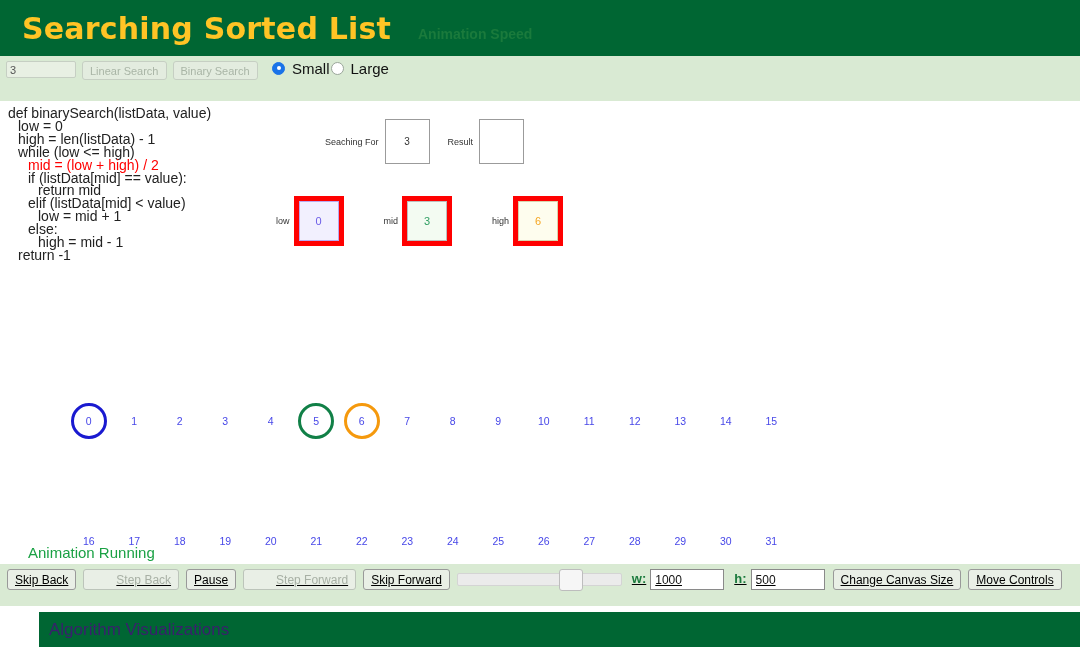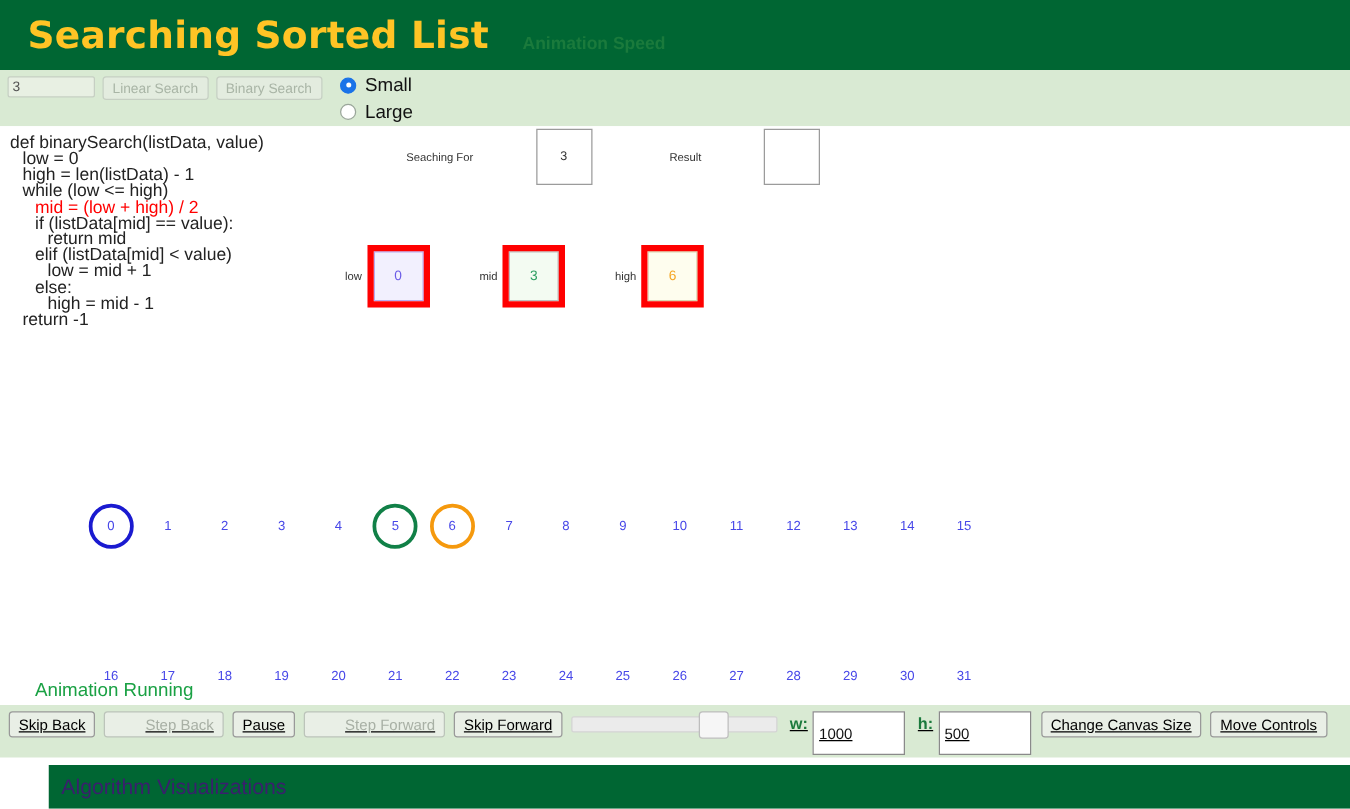--- a/index.html
+++ b/index.html
@@ -58,21 +58,21 @@
     border-radius: 3px;
     cursor: pointer;
     white-space: nowrap;
   }
   .btn.disabled { color: #a9b5a6; border-color: #c6cfc3; background: #e3ecdf; cursor: default; }
   #topbar .btn { margin-left: 6px; }
 
   .radio-group {
     position: absolute;
     left: 272px; top: 2px;
-    display: flex; flex-direction: column;
+    display: flex; flex-direction: row;
     gap: 1px;
   }
   .radio-row { display: flex; align-items: center; gap: 7px; height: 20px; }
   .radio {
     width: 13px; height: 13px; border-radius: 50%;
     border: 1px solid #9aa69a; background: #fff;
     display: inline-block; position: relative; flex: none;
   }
   .radio.on { border: 1px solid #1a73e8; background: #1a73e8; }
   .radio.on::after {
@@ -95,21 +95,21 @@
     left: 8px; top: 6px;
     font-size: 14px;
     line-height: 12.9px;
     color: #222;
     font-family: "Liberation Sans", sans-serif;
     white-space: pre;
   }
   #code .hl { color: #ff0000; }
 
   
-  #searchrow { position: absolute; left: 325px; top: 2px; display: flex; align-items: center; gap: 44px; }
+  #searchrow { position: absolute; left: 325px; top: 18px; display: flex; align-items: center; }
   .lbl-small { font-size: 9px; color: #333; font-family: "Liberation Sans", sans-serif; }
   .valbox {
     width: 45px; height: 45px;
     border: 1px solid #9b9b9b;
     background: #ffffff;
     display: flex; align-items: center; justify-content: center;
     font-size: 10px; color: #333;
     margin-left: 6px;
   }
   #searchrow .lbl-result { margin-left: 18px; }
@@ -195,21 +195,21 @@
     width: 24px; height: 22px;
     background: #f6f6f6; border: 1px solid #bdbdbd; border-radius: 3px;
   }
   #speed-label {
     position: absolute; left: 418px; top: 26px;
     font-size: 14px; color: #1a7a3c; font-weight: bold;
     font-family: "Liberation Sans", sans-serif;
   }
   .wh-label { font-size: 13px; color: #1a7a3c; font-weight: bold; margin: 2px 4px 0 2px; }
   .wh-input {
-    width: 74px; height: 35px;
+    width: 74px; height: 21px;
     border: 1px solid #8a8a8a; background: #fff;
     font-size: 12px; color: #111; padding: 0 4px;
     margin-right: 8px;
     font-family: "Liberation Sans", sans-serif;
   }
 
   
   #footer {
     position: absolute; left: 0; top: 612px;
     width: 1080px; height: 35px;

